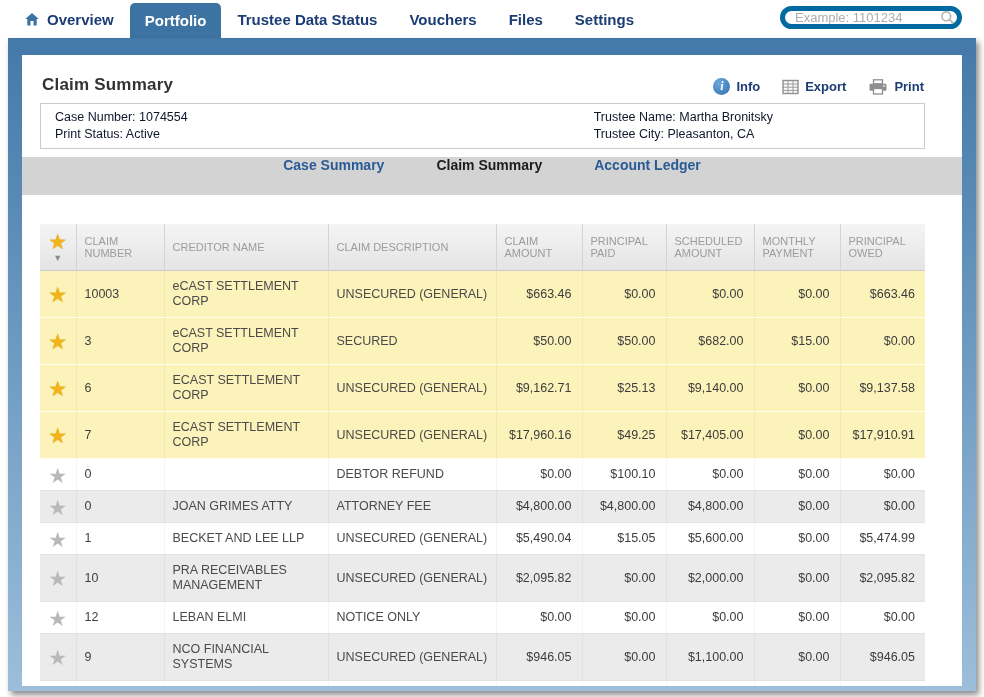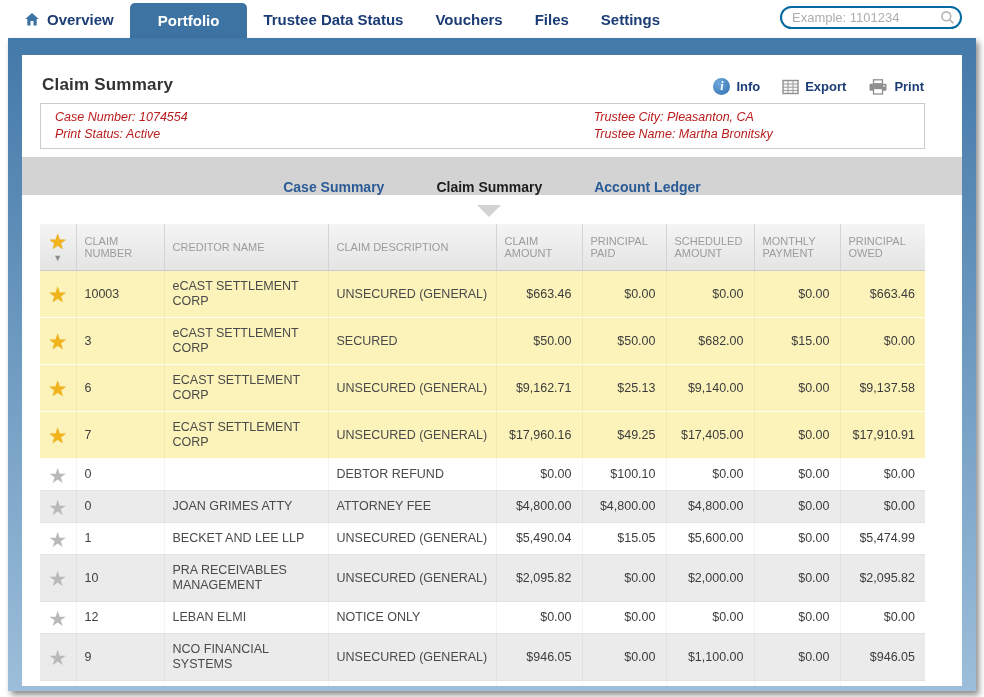--- a/index.html
+++ b/index.html
@@ -6,24 +6,24 @@
   html,body { width:984px; height:697px; background:#fff; overflow:hidden;
     font-family:"Liberation Sans", sans-serif; }
   .page { position:relative; width:984px; height:697px; }
 
   
   .topnav { position:absolute; top:0; left:8px; right:12px; height:38px;
     display:flex; align-items:stretch; }
   .tab { display:flex; align-items:center; gap:7px; padding:0 16px;
     font-size:15px; font-weight:bold; color:var(--nav-text); cursor:pointer; }
   .tab.active { background:var(--active-tab); color:#fff;
-    border-radius:5px 5px 0 0; padding:0 28px; margin-top:3px; }
+    border-radius:5px 5px 0 0; padding:0 15px; margin-top:3px; }
   .tab .ticon { display:flex; align-items:center; }
   .search-wrap { position:absolute; right:10px; top:6px; width:182px; height:23px; }
-  .search-wrap input { width:100%; height:100%; border:2px solid #0369a1;
+  .search-wrap input { width:100%; height:100%; border:5px solid #0369a1;
     border-radius:12px; padding:0 26px 0 10px; font-size:13px; color:#555;
     outline:none; font-family:"Liberation Sans", sans-serif; }
   .search-wrap input::placeholder { color:#adadad; }
   .search-icon { position:absolute; right:7px; top:4px; }
 
   
   .card { position:absolute; top:38px; left:8px; right:8px; bottom:6px;
     background:linear-gradient(var(--frame-top), var(--frame-bottom));
     box-shadow:3px 4px 6px rgba(0,0,0,.45); }
   .inner { position:absolute; top:17px; left:14px; right:14px; bottom:5px;
@@ -37,25 +37,25 @@
   .action { display:flex; gap:6px; align-items:center; cursor:pointer;
     font-size:13px; font-weight:bold; color:var(--nav-text); }
   .info-badge { width:17px; height:17px; border-radius:50%;
     background:radial-gradient(circle at 35% 30%, #6fa9dd, #2e6eae);
     color:#fff; font:italic bold 12px "Liberation Serif", serif;
     display:flex; align-items:center; justify-content:center; }
 
   
   .case-info { margin:0 37px 0 18px; border:1px solid #ccc;
     display:grid; grid-template-columns:30% 33% 37%; padding:5px 14px;
-    font-size:12.5px; color:#b91c1c; line-height:17px;font-style:italic; }
+    font-size:12.5px; color:#0f172a; line-height:17px; }
 
   
   .subtab-bar { margin-top:8px; height:38px; background:var(--subtab-bar);
-    display:flex; justify-content:center; align-items:flex-end; gap:52px; }
+    display:flex; justify-content:center; align-items:flex-start; gap:52px; }
   .subtab { position:relative; font-size:14px; font-weight:bold;
     color:#2a5b96; cursor:pointer; }
   .subtab.active { color:#1c1c1c; }
   .subtab.active::after { content:''; position:absolute; top:26px; left:50%;
     transform:translateX(-50%); border:12px solid transparent;
     border-top-color:var(--subtab-bar); }
 
   
   table { border-collapse:collapse; table-layout:fixed; width:885px;
     margin:29px 37px 0 18px; font-size:12.5px; }
@@ -161,22 +161,22 @@
       </div>
 
       <div class="case-info" id="case-info">
           <div>
             <div>Case Number: 1074554</div>
             <div>Print Status: Active</div>
           </div>
           <div>
           </div>
           <div>
+            <div>Trustee Name: Martha Bronitsky</div>
             <div>Trustee City: Pleasanton, CA</div>
-            <div>Trustee Name: Martha Bronitsky</div>
           </div>
         </div>
 
       <div class="subtab-bar" id="subtabs">
           <div class="subtab">Case Summary</div>
           <div class="subtab active">Claim Summary</div>
           <div class="subtab">Account Ledger</div>
         </div>
 
       <table>

